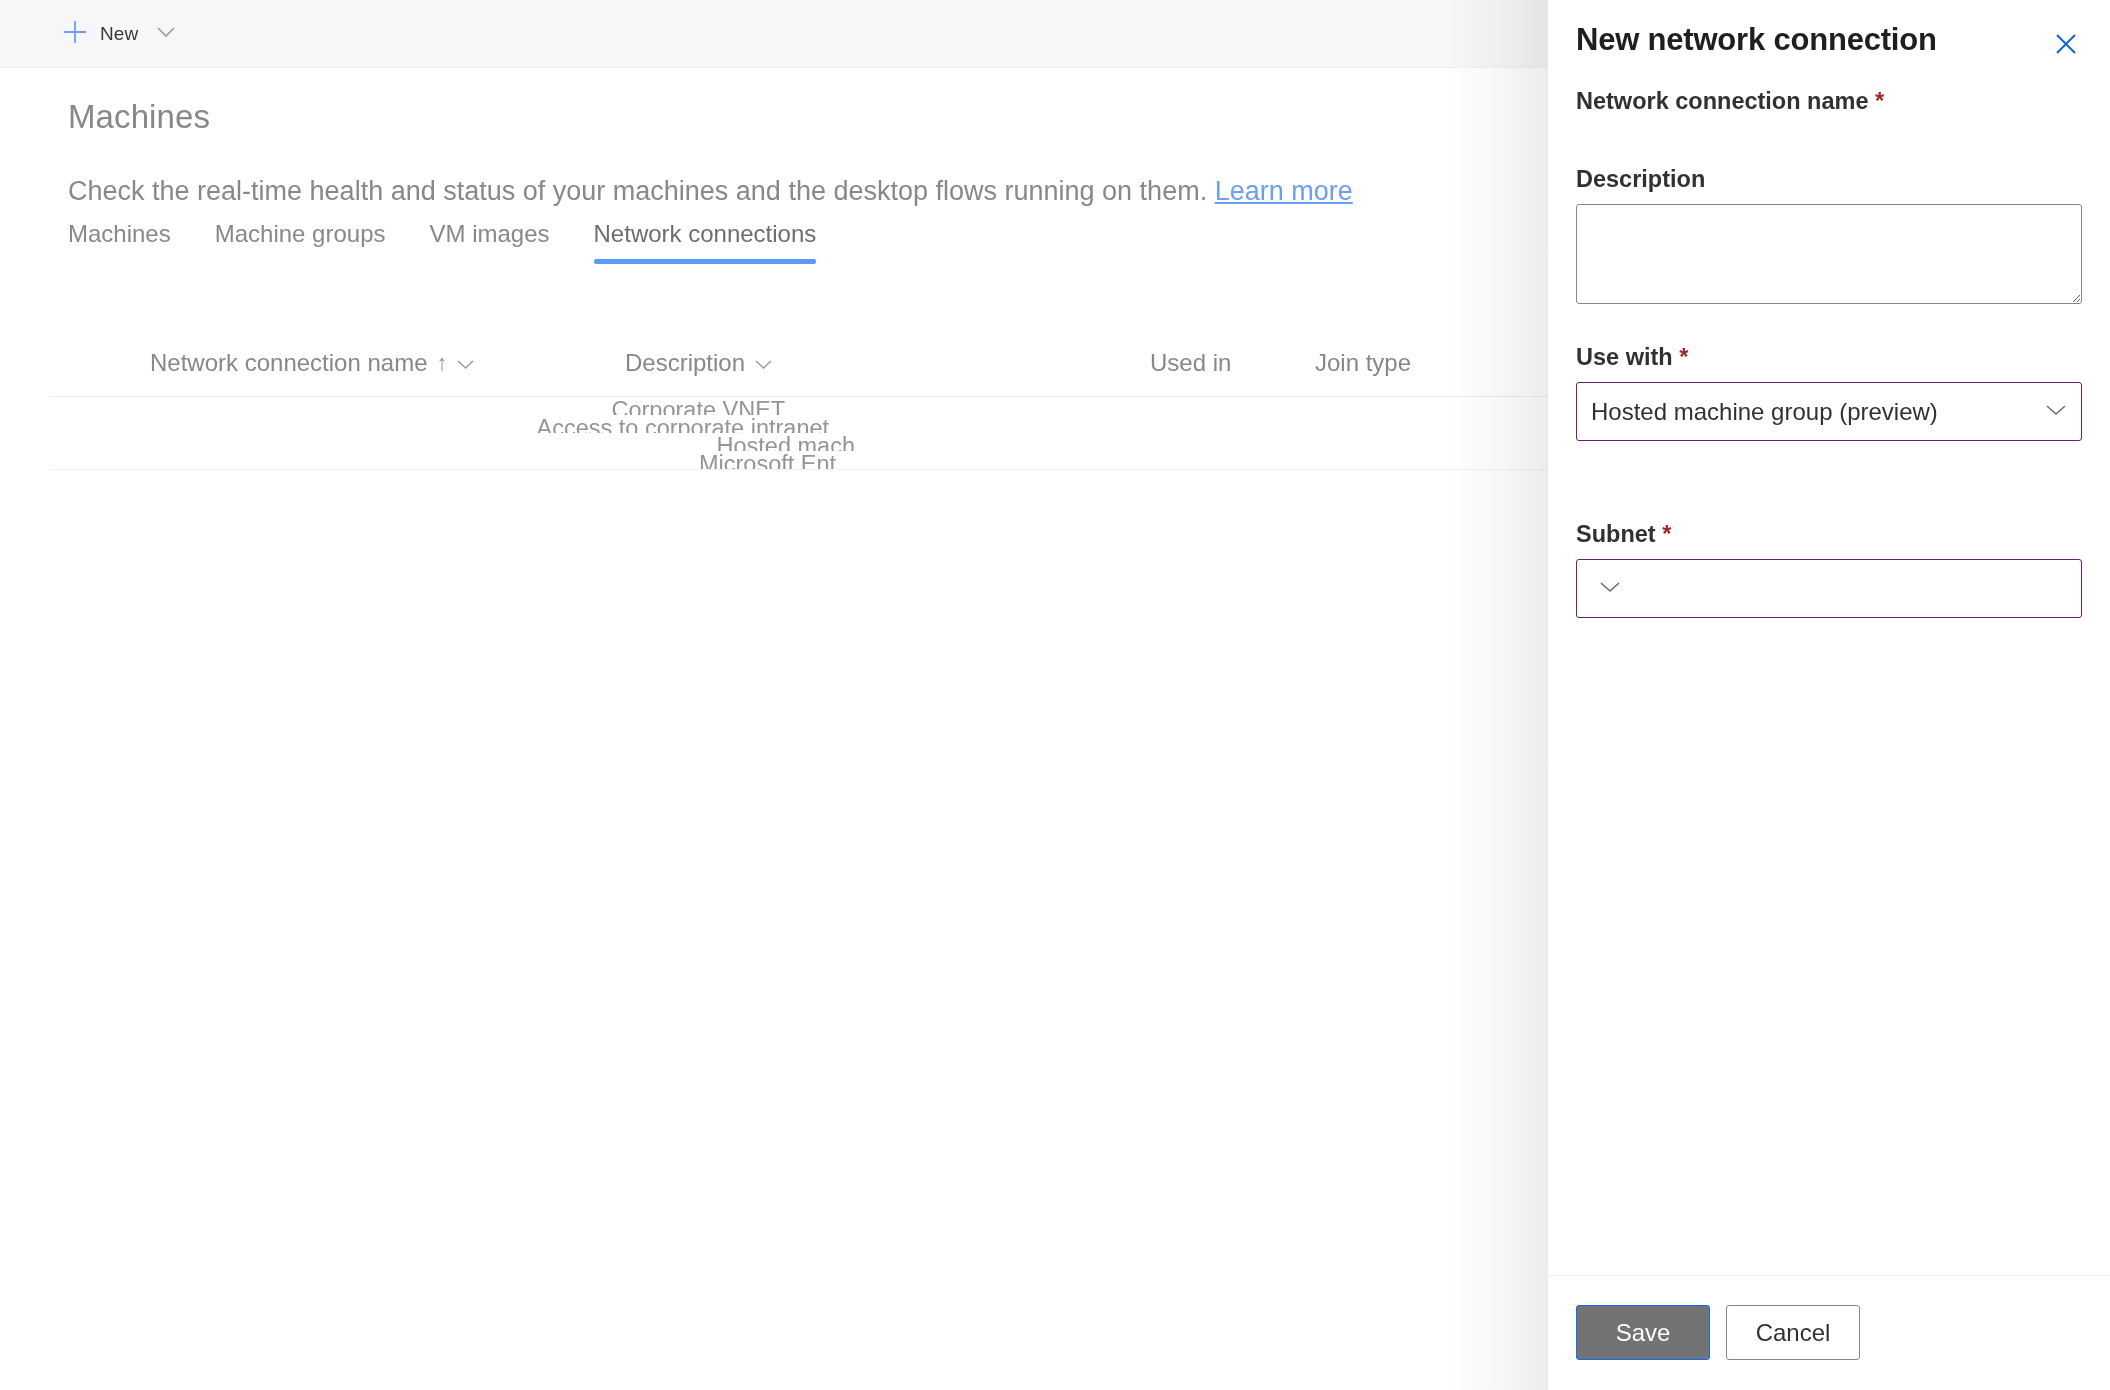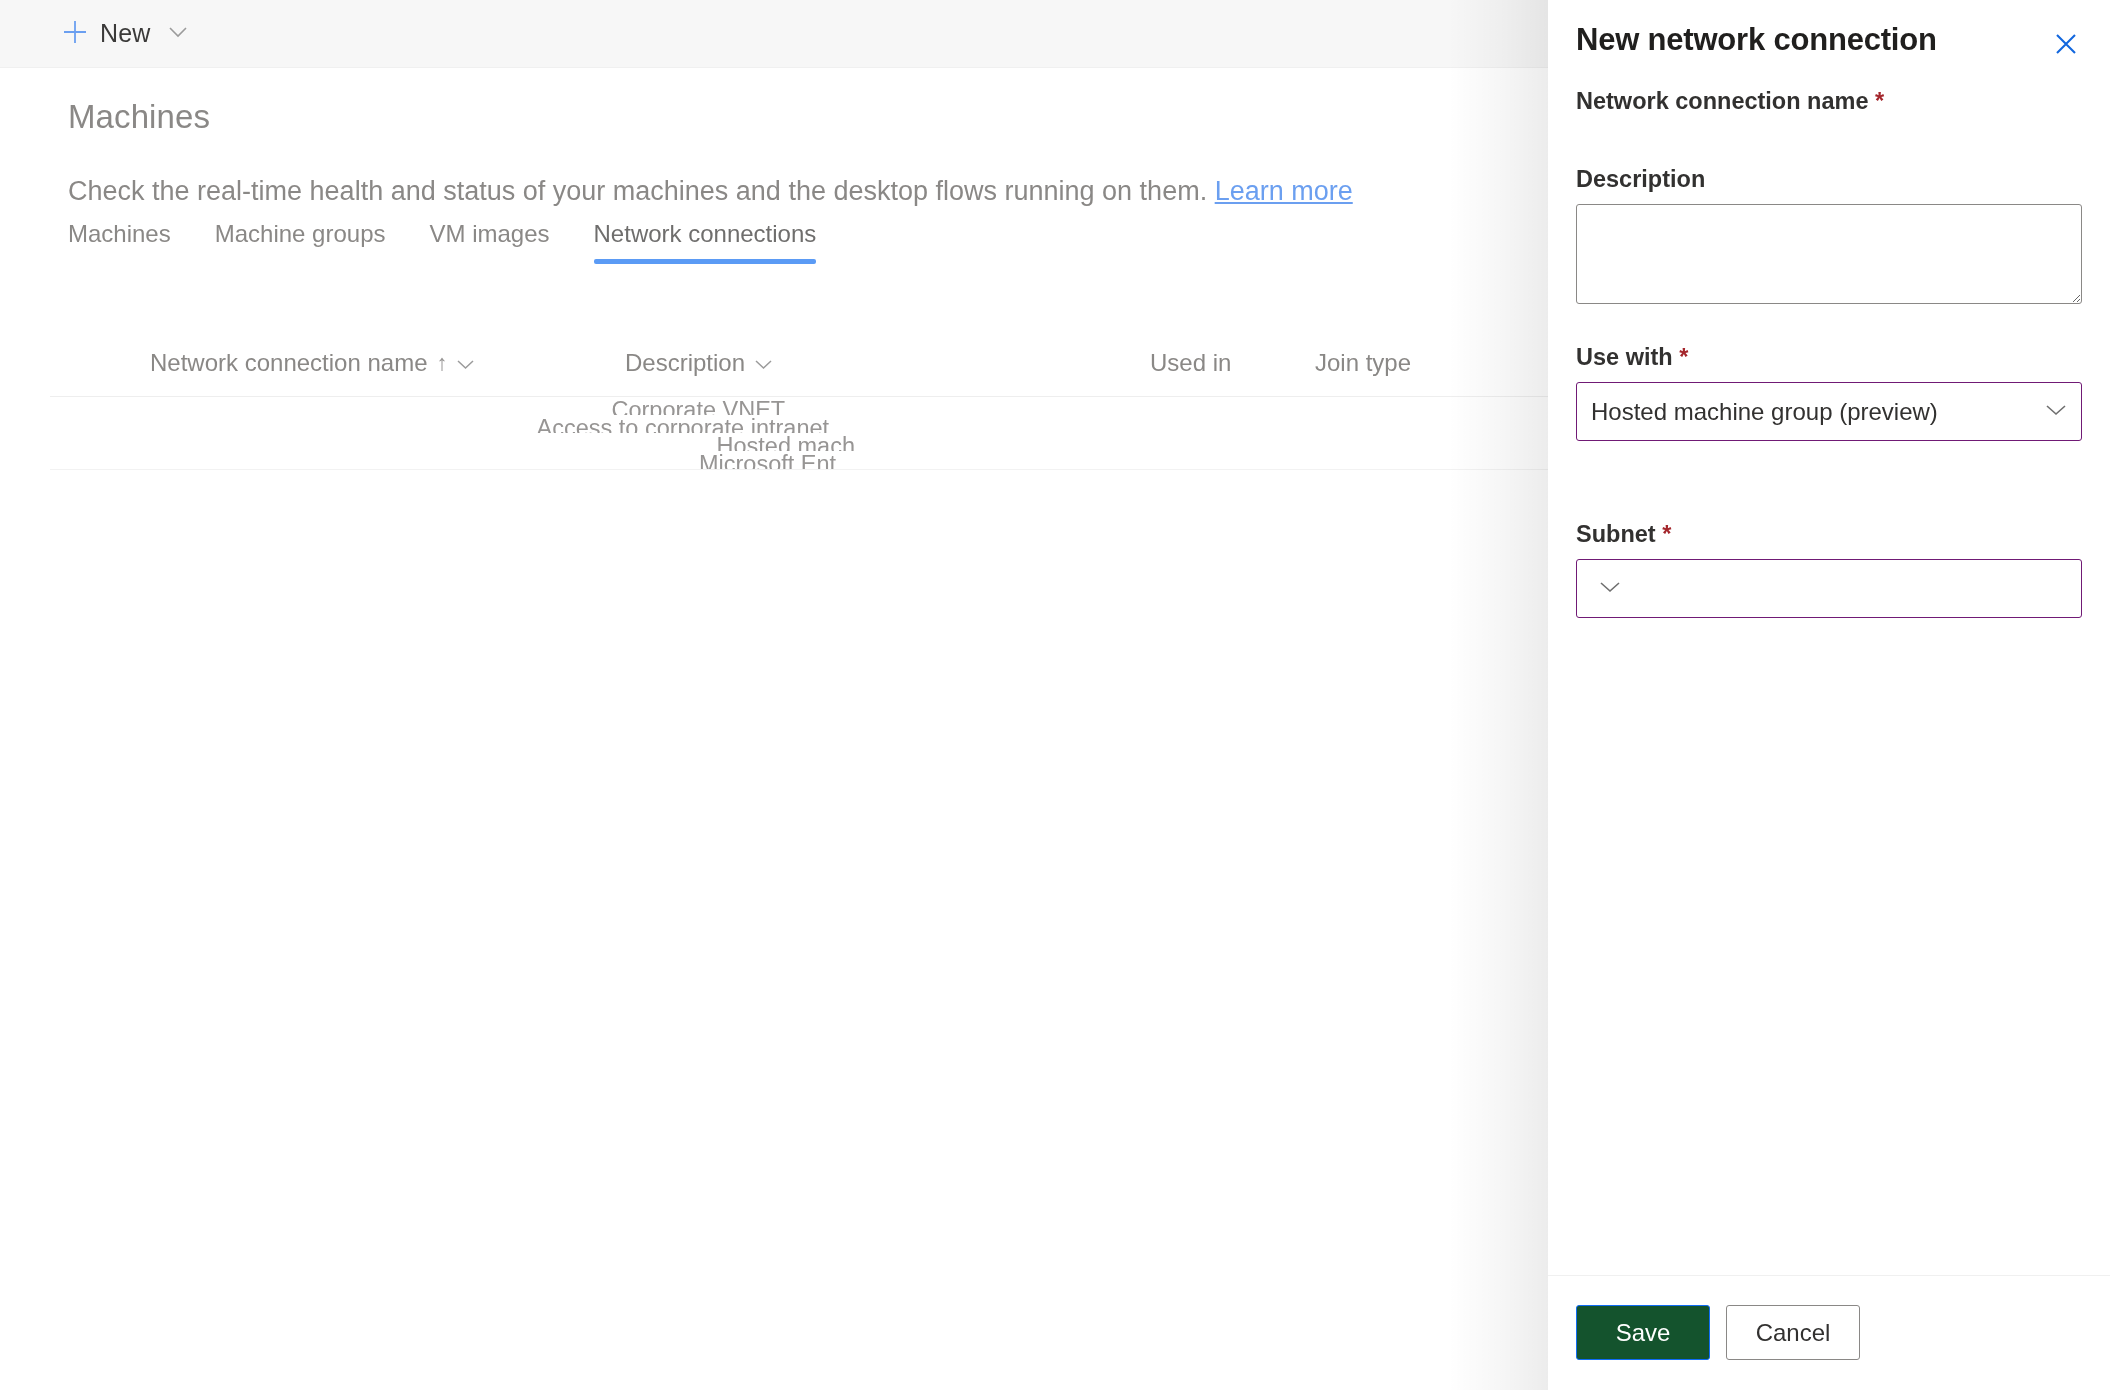--- a/index.html
+++ b/index.html
@@ -30,21 +30,21 @@
     display: flex; align-items: center; gap: 12px;
     height: 100%;
     padding: 0 14px;
     margin-left: 48px;
     cursor: pointer;
     background: transparent; border: none;
     font-family: "Liberation Sans", sans-serif;
   }
   .plus-icon { display:block; }
   .cmd-label {
-    font-size: 25px; color: #3b3a39; letter-spacing: .1px;
+    font-size: 19px; color: #3b3a39; letter-spacing: .1px;
   }
   .chev-small { display:block; margin-left: 6px; }
 
   
   #page-title {
     position: absolute; left: 68px; top: 98px;
     font-size: 33px; color: #8a8886; font-weight: 400;
     letter-spacing: .1px;
   }
   #page-subtitle {
@@ -194,21 +194,21 @@
   .btn {
     height: 55px; min-width: 134px;
     border-radius: 3px;
     font-size: 24px;
     font-family: "Liberation Sans", sans-serif;
     cursor: pointer;
     display: flex; align-items: center; justify-content: center;
     padding: 0 18px;
   }
   .btn-primary {
-    background: #14532d; color: #ffffff; border: 1px solid #0f6cf5;
+    background: #737373; color: #ffffff; border: 1px solid #0f6cf5;
   }
   .btn-secondary {
     background: #ffffff; color: #323130; border: 1px solid #8a8886;
   }
 </style>
 </head>
 <body>
 
 <div id="page">
 

